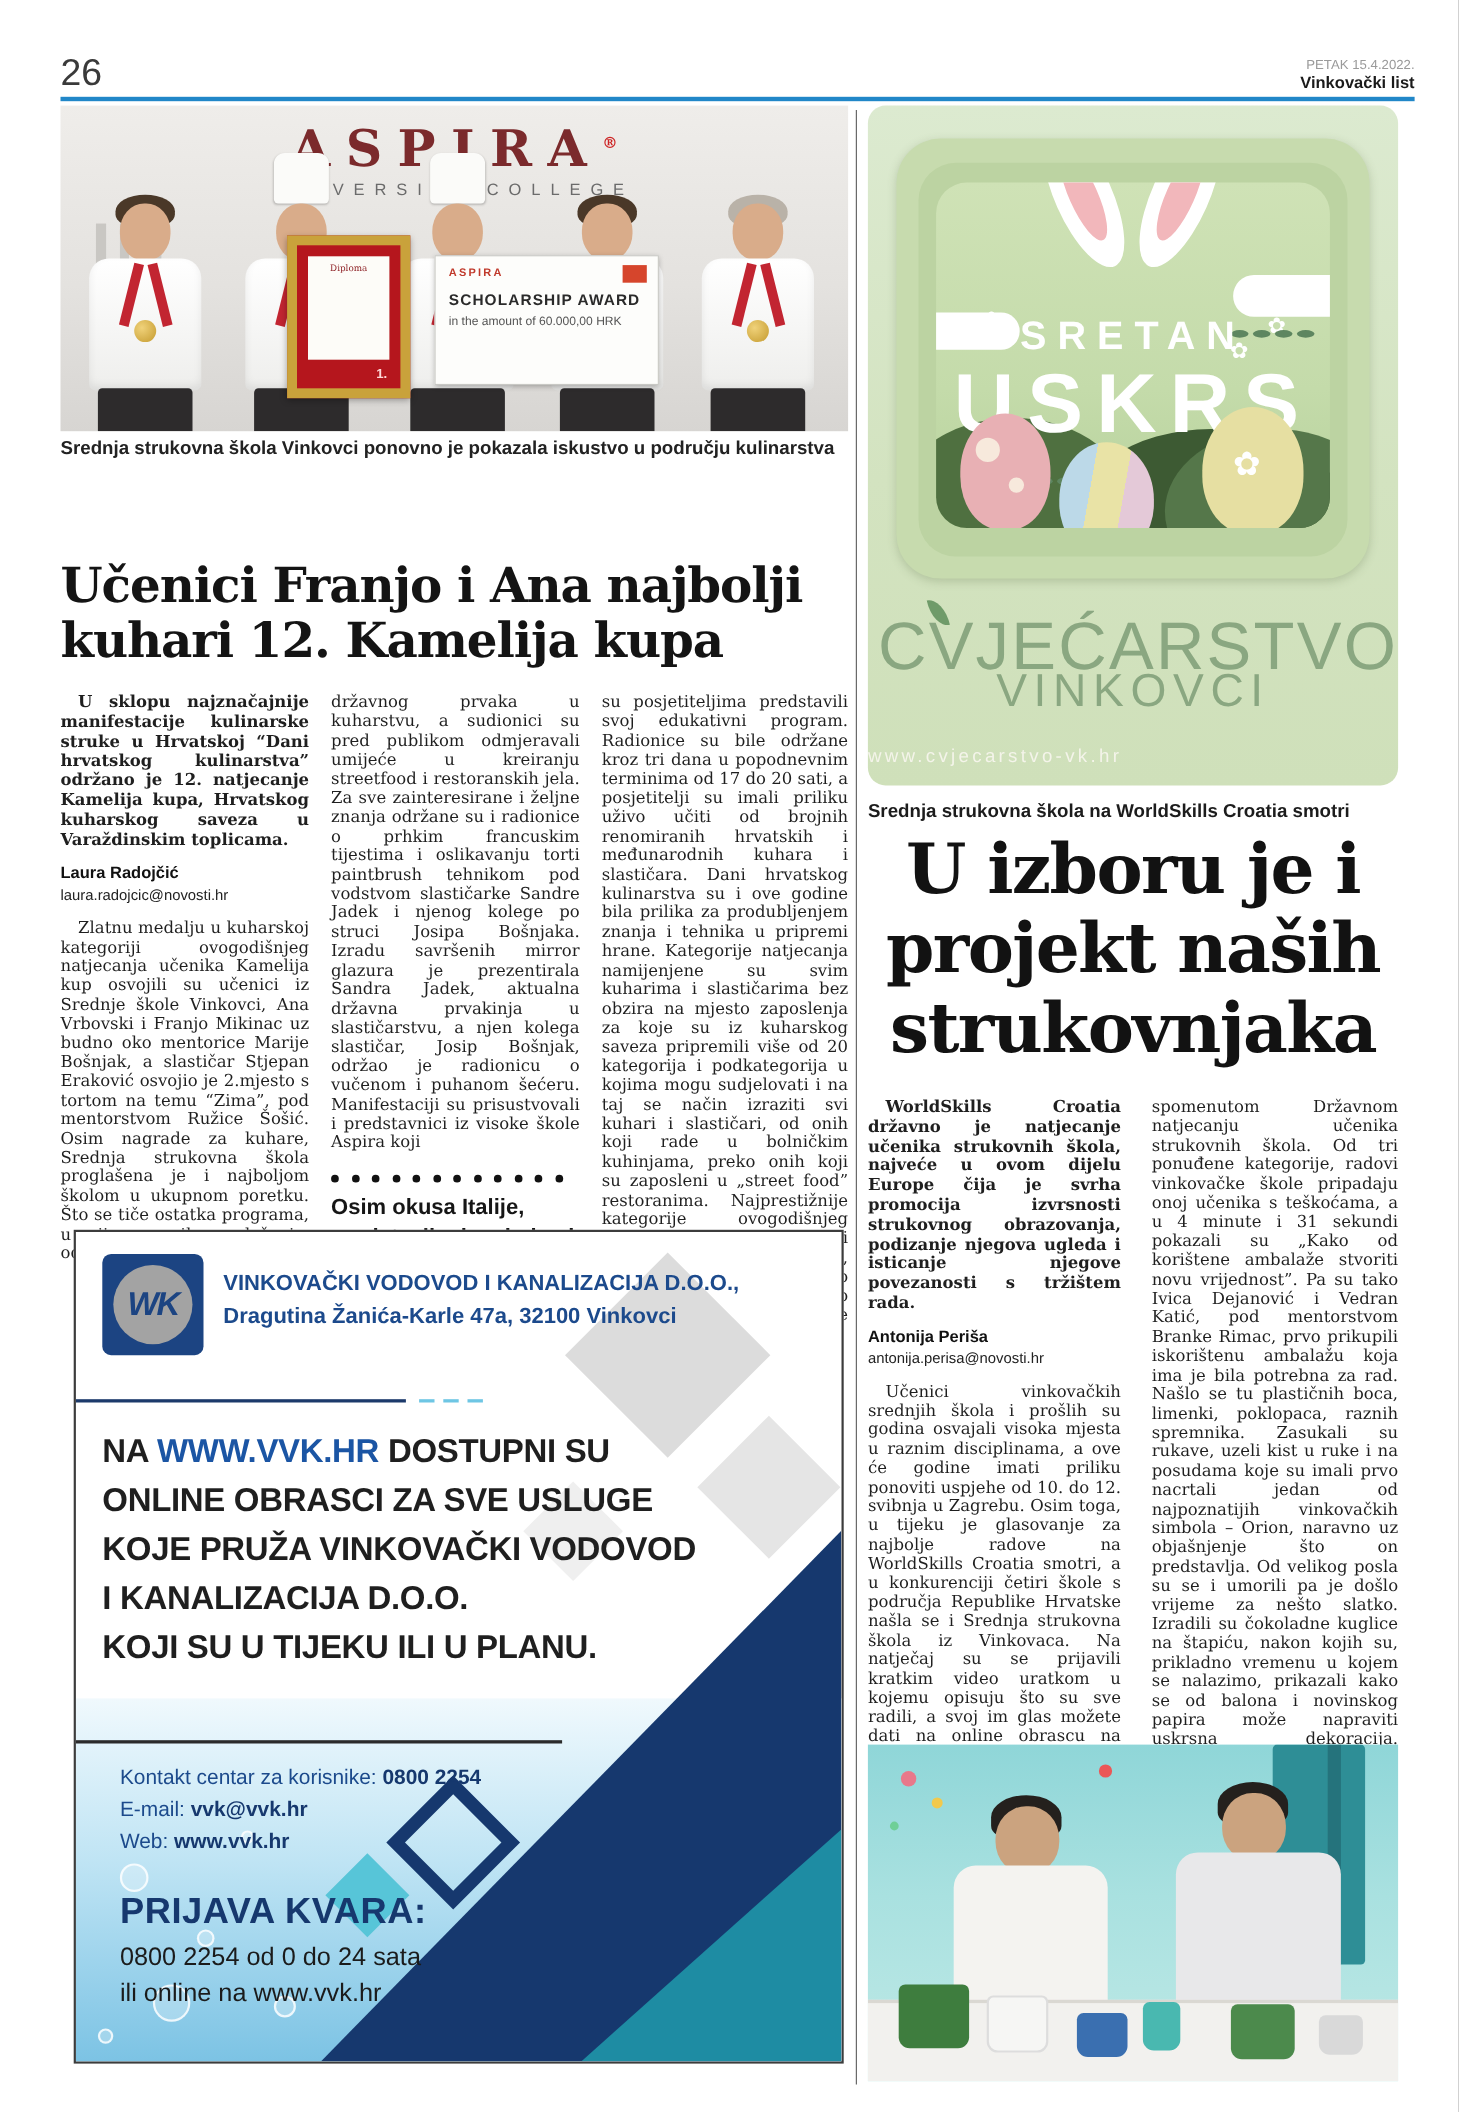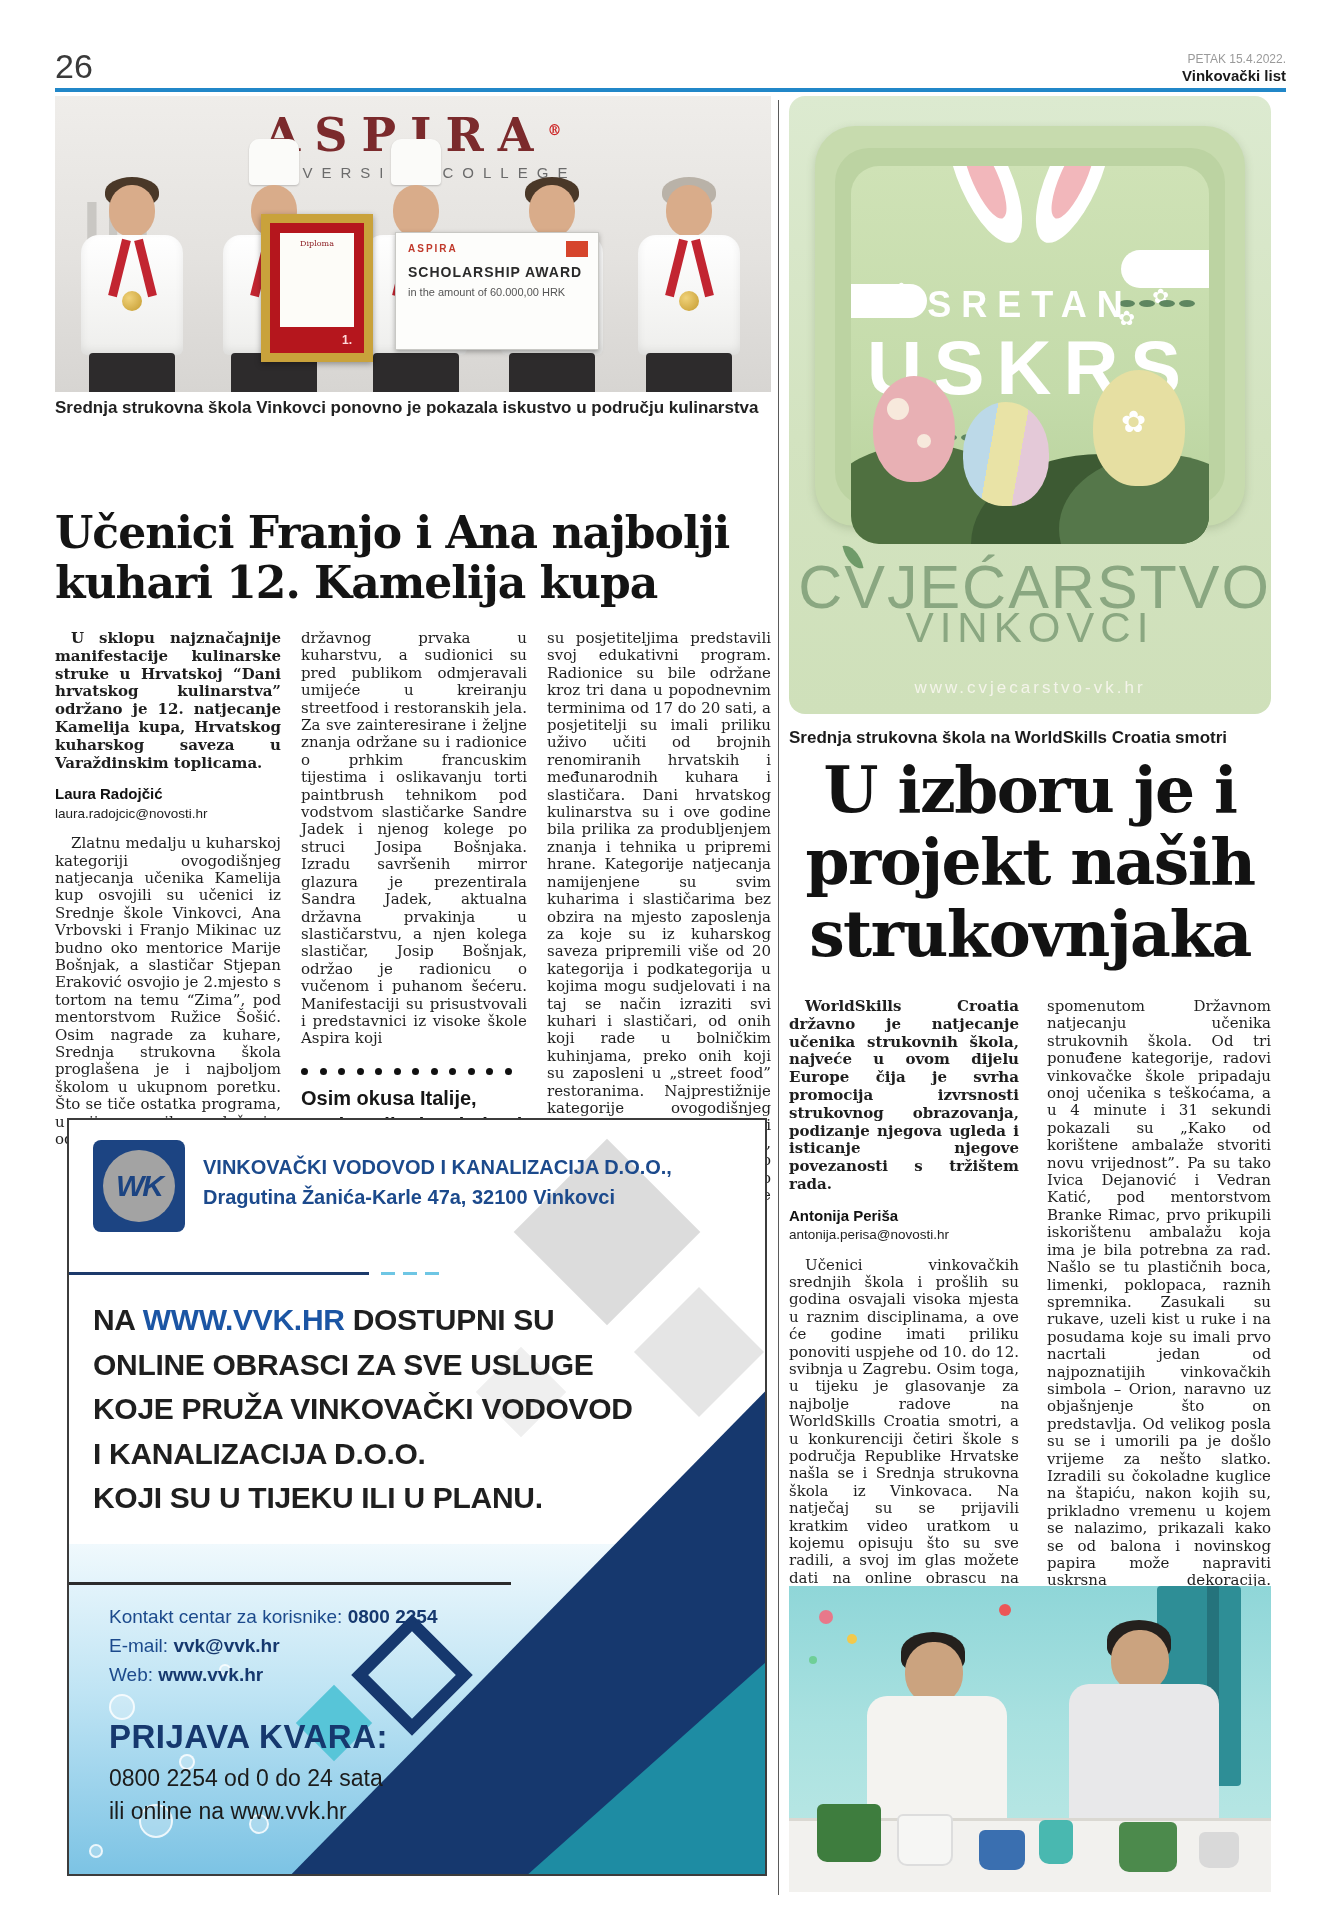--- a/index.html
+++ b/index.html
@@ -120,21 +120,21 @@
   
   .right-region { position:absolute; left:789px; top:96px; width:482px; height:1800px; }
 
   
   .easter { position:absolute; left:0; top:0; width:482px; height:618px; border-radius:16px; overflow:hidden;
             background:linear-gradient(180deg,#dcead0 0%,#d3e3c0 55%,#cfe0ba 100%); }
   .easter-frame1 { position:absolute; left:26px; top:30px; width:430px; height:400px; border-radius:40px;
                    background:#c7dbae; box-shadow:0 3px 8px rgba(90,110,70,.25); }
   .easter-frame2 { position:absolute; left:46px; top:52px; width:390px; height:358px; border-radius:34px;
                    background:#bcd3a2; }
-  .easter-scene { position:absolute; left:62px; top:70px; width:358px; height:378px; border-radius:28px;
+  .easter-scene { position:absolute; left:62px; top:70px; width:358px; height:314px; border-radius:28px;
                   background:linear-gradient(180deg,#cfe2b6 0%,#c4dbaa 60%,#b6d19b 100%); overflow:hidden; }
   .bush { position:absolute; border-radius:50%; }
   .bush1 { left:-40px; bottom:-70px; width:220px; height:170px; background:#4f7040; }
   .bush2 { left:120px; bottom:-90px; width:260px; height:180px; background:#3d5a33; }
   .bush3 { right:-50px; bottom:-60px; width:200px; height:150px; background:#55774a; }
   .ear { position:absolute; width:52px; height:140px; border-radius:50%; background:#ffffff; top:-58px; }
   .ear-inner { position:absolute; left:13px; top:26px; width:26px; height:88px; border-radius:50%; background:#f2b7bb; }
   .ear-l { left:108px; transform:rotate(-24deg); }
   .ear-r { left:196px; transform:rotate(24deg); }
   .cloud { position:absolute; background:#ffffff; border-radius:30px; }
@@ -154,21 +154,21 @@
   .egg2 { left:112px; top:236px; width:86px; height:104px;
           background:linear-gradient(100deg,#bcd9e8 0 34%,#e9e3a6 34% 64%,#e4c9d8 64%); }
   .egg3 { right:24px; top:204px; width:92px; height:116px; background:#e6dfa2; }
   .egg3 .daisy { left:28px; top:34px; font-size:30px; }
   .brand-leaf { position:absolute; left:56px; top:448px; width:16px; height:26px; border-radius:0 100% 0 100%;
                 background:#6f9b69; transform:rotate(-12deg); }
   .cvjec { position:absolute; top:456px; width:100%; text-align:right; color:#8aa781;
            font-size:61px; letter-spacing:2px; }
   .vinkovci-row { position:absolute; top:508px; width:100%; text-align:center; color:#8aa781;
                   font-size:42px; letter-spacing:6px; }
-  .easter-url { position:absolute; top:582px; width:100%; text-align:center; color:#f4f4ea;
+  .easter-url { position:absolute; top:582px; width:100%; color:#f4f4ea;
                 font-size:17px; letter-spacing:3px; }
 
   .kicker { position:absolute; left:0; top:632px; width:482px; font-size:17px; font-weight:bold;
             color:#1c1c1c; font-family:"Liberation Sans",sans-serif; }
   .headline-r { position:absolute; left:0; top:658px; width:482px; font-family:"DejaVu Serif",serif;
                 font-weight:bold; font-size:63px; line-height:72px; letter-spacing:-1.5px; color:#121212;text-align:center; }
 
   .r-columns { position:absolute; left:0; top:902px; width:482px; height:582px; }
   .rcol { position:absolute; top:0; font-family:"DejaVu Serif",serif; font-size:15px; line-height:17.4px;
           color:#1f1f1f; text-align:justify; }

